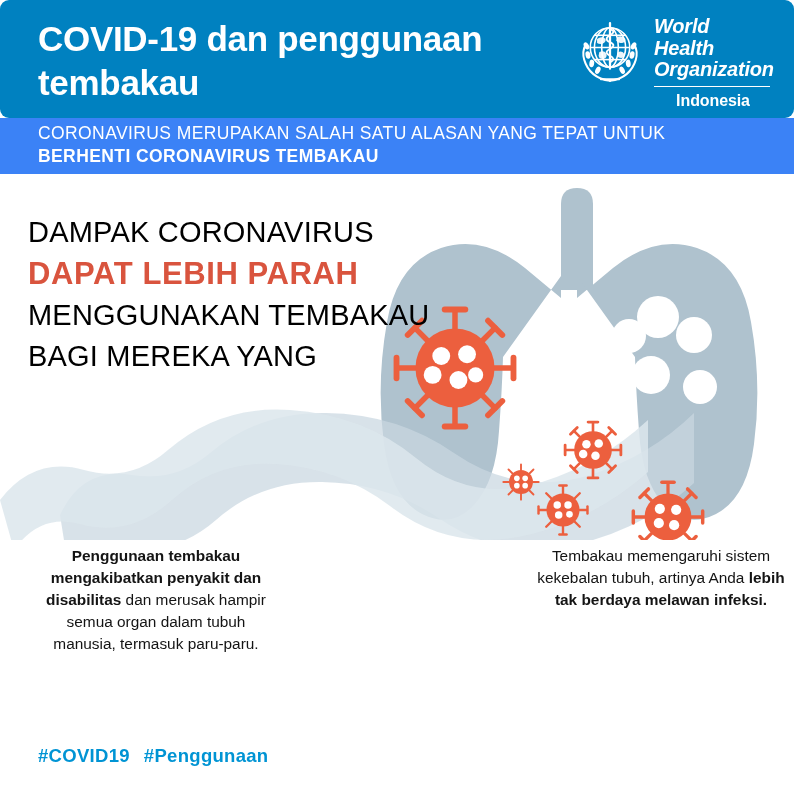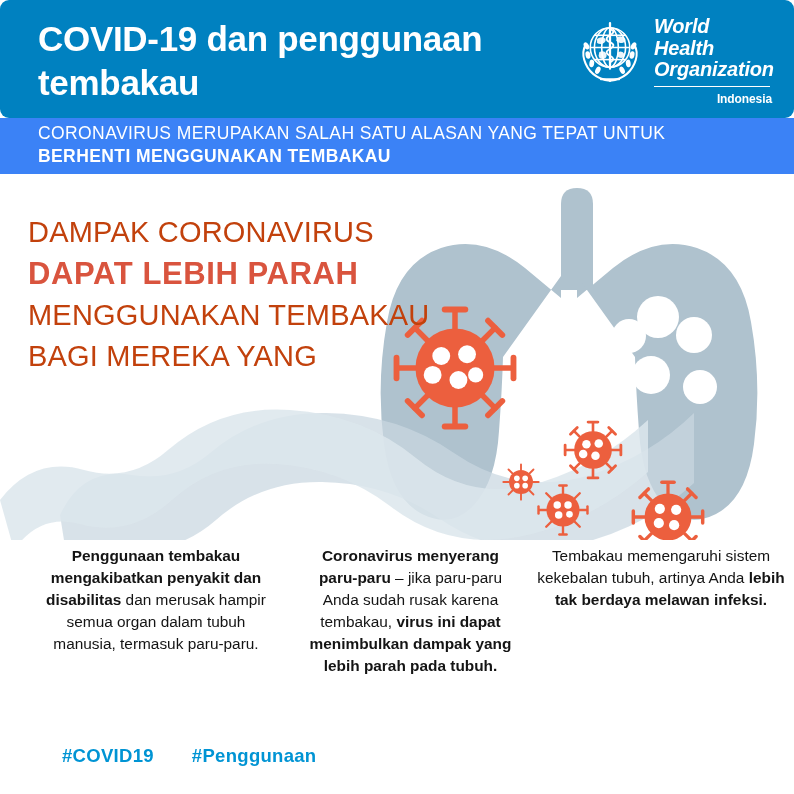--- a/index.html
+++ b/index.html
@@ -70,23 +70,23 @@
     font-style: italic;
   }
   .who-rule {
     margin-top: 5px;
     width: 116px;
     height: 1px;
     background: #ffffff;
   }
   .who-country {
     margin-top: 5px;
-    font-size: 12px;
+    font-size: 16px;
     font-weight: bold;
-    text-align: right;
+    text-align: center;
     letter-spacing: -0.1px;
   }
 
   
   .subheader {
     position: absolute;
     left: 0; top: 118px;
     width: 794px;
     height: 56px;
     background: #3b82f6;
@@ -113,21 +113,21 @@
   }
 
   
   .headline {
     position: absolute;
     left: 28px;
     top: 212px;
     width: 440px;
   }
   .hl-line {
-    color: #c2410c;
+    color: #000000;
     font-size: 29px;
     font-weight: normal;
     line-height: 1.43;
     letter-spacing: 0.2px;
     white-space: nowrap;
   }
   .hl-accent {
     color: #D9543E;
     font-size: 31px;
     font-weight: bold;
@@ -171,21 +171,21 @@
   
   .hashtags {
     position: absolute;
     left: 38px;
     top: 745px;
     color: #0094D4;
     font-size: 18.5px;
     font-weight: bold;
     letter-spacing: 0.3px;
   }
-  .hashtags span { margin-right: 14px; margin-left: 24px; }
+  .hashtags span { margin-right: 14px; }
 </style>
 </head>
 <body>
 
 <div id="poster">
 
   <div class="header">
     <div class="header-title">COVID-19 dan penggunaan tembakau</div>
 
     <div class="who-logo">
@@ -236,21 +236,21 @@
         <div class="who-line">World Health</div>
         <div class="who-line">Organization</div>
         <div class="who-rule"></div>
         <div class="who-country">Indonesia</div>
       </div>
     </div>
   </div>
 
   <div class="subheader">
     <div class="sub-line1">CORONAVIRUS MERUPAKAN SALAH SATU ALASAN YANG TEPAT UNTUK</div>
-    <div class="sub-line2">BERHENTI MENGGUNAKAN TEMBAKAU</div>
+    <div class="sub-line2">BERHENTI CORONAVIRUS TEMBAKAU</div>
   </div>
 
   <svg class="art" viewBox="0 0 794 360">
     <defs>
       <clipPath id="clipLungs">
         <path d="M561 22 q0 -14 14 -14 q14 0 14 14 l0 92 l34 -30
                  q40 -34 82 -22 q46 13 58 72 q13 62 6 124 q-6 56 -36 74
                  q-30 17 -54 -6 q-24 -23 -28 -74 q-3 -38 -4 -70 l-72 -36 z"></path>
         <path d="M561 22 q0 -14 -14 -14 q-14 0 -14 14 l0 92 l-34 -30
                  q-40 -34 -82 -22 q-46 13 -58 72 q-13 62 -6 124 q6 56 36 74
@@ -534,23 +534,20 @@
     <div class="hl-line">DAMPAK CORONAVIRUS</div>
     <div class="hl-accent">DAPAT LEBIH PARAH</div>
     <div class="hl-line">MENGGUNAKAN TEMBAKAU</div>
     <div class="hl-line">BAGI MEREKA YANG</div>
   </div>
 
   <div class="columns">
     <div class="col" id="col-1">
         <p><b>Penggunaan tembakau mengakibatkan penyakit dan disabilitas</b><span class="reg"> dan merusak hampir semua organ dalam tubuh manusia, termasuk paru-paru.</span></p>
       </div>
-    <div class="col" id="col-2">
-        <p><b>Coronavirus menyerang paru-paru</b><span class="reg"> – jika paru-paru Anda sudah rusak karena tembakau, </span><b>virus ini dapat menimbulkan dampak yang lebih parah pada tubuh.</b></p>
-      </div>
     <div class="col" id="col-3">
         <p><span class="reg">Tembakau memengaruhi sistem kekebalan tubuh, artinya Anda </span><b>lebih tak berdaya melawan infeksi.</b></p>
       </div>
   </div>
 
   <div class="hashtags">
     <span>#COVID19</span><span>#Penggunaan</span>
   </div>
 
 </div>

